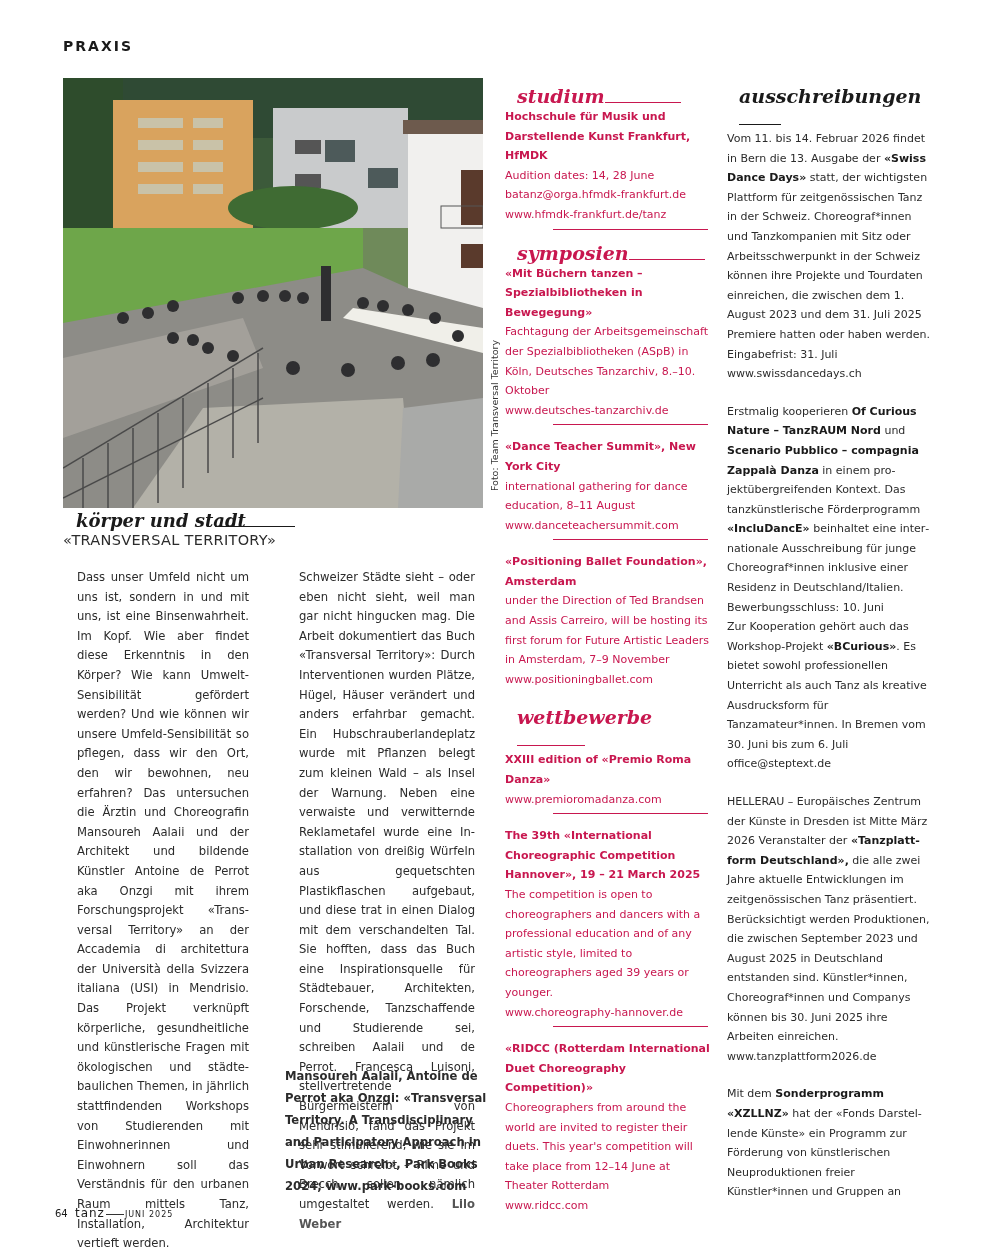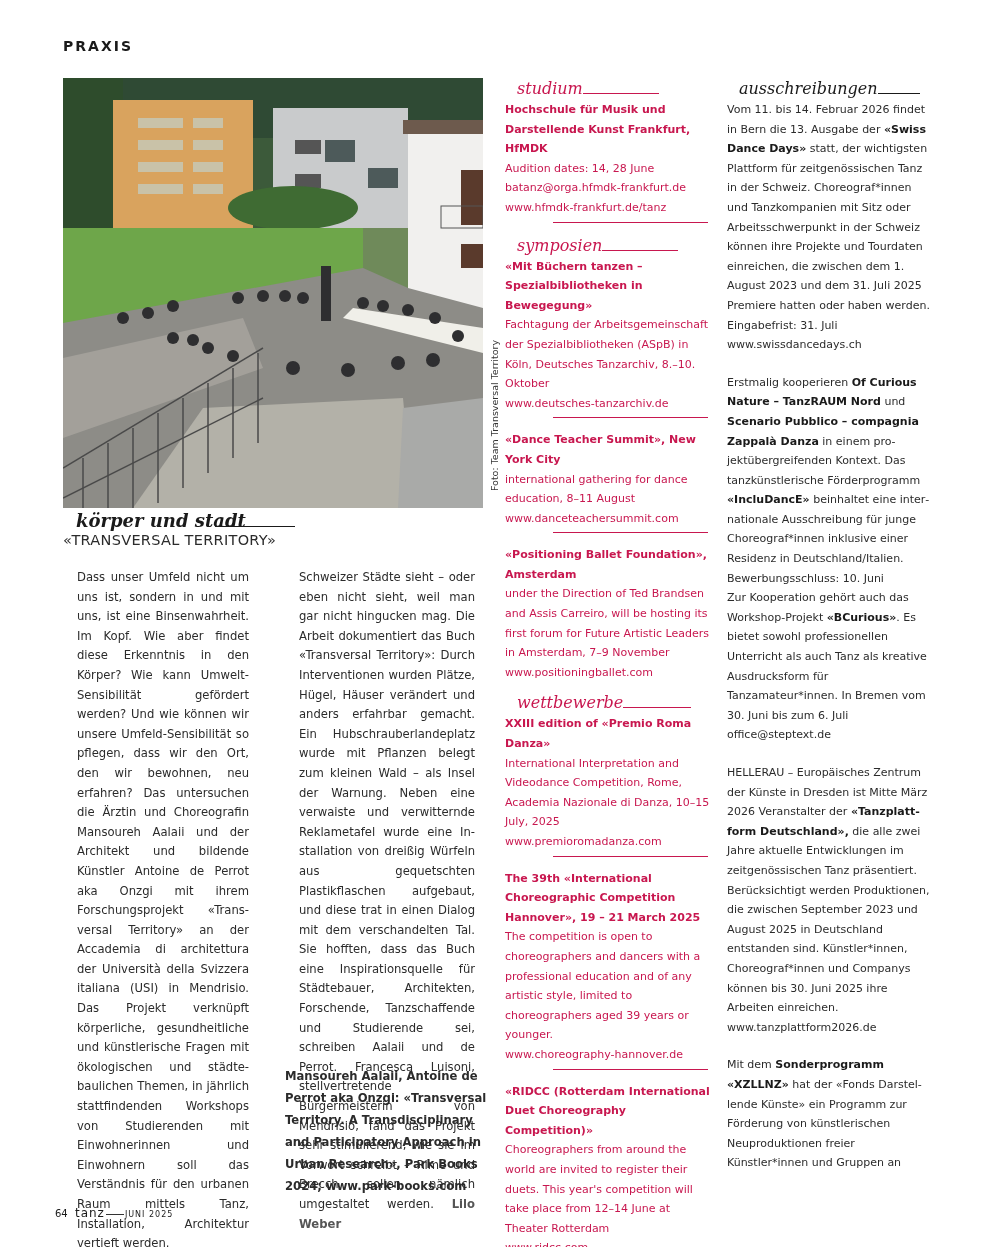--- a/index.html
+++ b/index.html
@@ -23,22 +23,22 @@
   .col1 { left: 63px; top: 554px; width: 200px; }
   .col2 { left: 285px; top: 554px; width: 204px; }
   .indent { text-indent: 24px; }
   .author { font-weight: bold; color: #555; }
   .bookref { position: absolute; left: 285px; top: 1065px; width: 205px; font-size: 11.6px; line-height: 22px; font-weight: bold; color: #2b2b2b; }
   
   .pink { color: #c8174f; }
   .side { position: absolute; font-size: 11px; line-height: 19.6px; }
   .side1 { left: 505px; top: 78px; width: 205px; }
   .side2 { left: 727px; top: 78px; width: 205px; color: #2b2b2b; }
-  .cat-head { font-family: "DejaVu Serif", serif; font-style: italic; font-weight: normal; font-size: 16px;
-              line-height: 22px; padding-left: 12px; position: relative; }
+  .cat-head { font-family: "DejaVu Serif", serif; font-style: italic; font-weight: bold; font-size: 19px;
+              line-height: 22px; padding-left: 12px; position: relative; margin-top: 7px; }
   .cat-head .rule { display: inline-block; vertical-align: baseline; border-bottom: 1.3px solid currentColor; height: 1px; }
   .entry { color: #c8174f; }
   .entry .ttl { font-weight: bold; }
   .divider { border-bottom: 1.2px solid #c8174f; width: 155px; margin-left: 48px; margin-top: 4px; margin-bottom: 12px; }
   .gap { height: 18px; }
   .side2 p { margin: 0; }
   .side2 b { font-weight: bold; color: #1a1a1a; }
   .footer { position: absolute; left: 55px; top: 1206px; font-size: 10px; color: #1a1a1a; }
   .footer .pg { font-weight: normal; }
   .footer .mag { font-size: 12px; letter-spacing: 1px; margin-left: 4px; }
@@ -163,21 +163,20 @@
   <div class="entry">
     <div class="ttl">«Positioning Ballet Foundation», Amsterdam</div>
     <div>under the Direction of Ted Brandsen and Assis Carreiro, will be hosting its first forum for Future Artistic Leaders in Amsterdam, 7–9 November</div>
     <div>www.positioningballet.com</div>
   </div>
   <div style="height:10px"></div>
 
   <div class="cat-head pink"><span>wettbewerbe</span><span class="rule" style="width:68px"></span></div>
   <div class="entry">
     <div class="ttl">XXIII edition of «Premio Roma Danza»</div>
-    <div>International  Interpretation and Videodance Competition, Rome, Academia Nazionale di Danza, 10–15 July, 2025</div>
     <div>www.premioromadanza.com</div>
   </div>
   <div class="divider"></div>
   <div class="entry">
     <div class="ttl">The 39th «International Choreographic Competition Hannover», 19 – 21 March 2025</div>
     <div>The competition is open to choreographers and dancers with a professional education and of any artistic style, limited to choreographers aged 39 years or younger.</div>
     <div>www.choreography-hannover.de</div>
   </div>
   <div class="divider"></div>
   <div class="entry">

